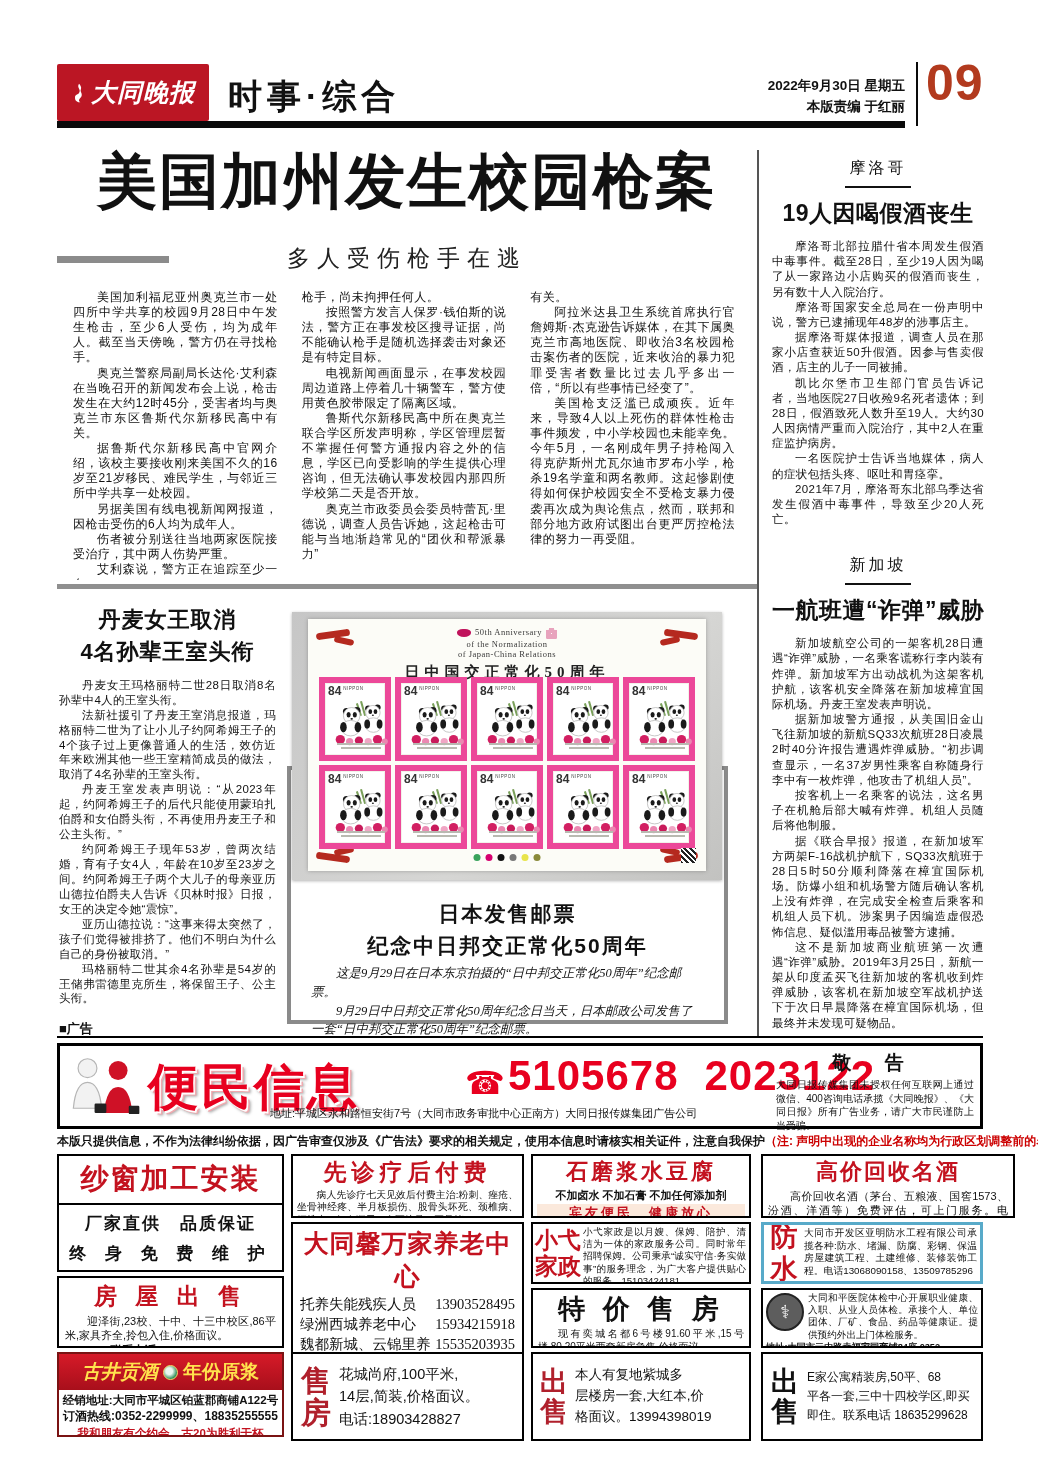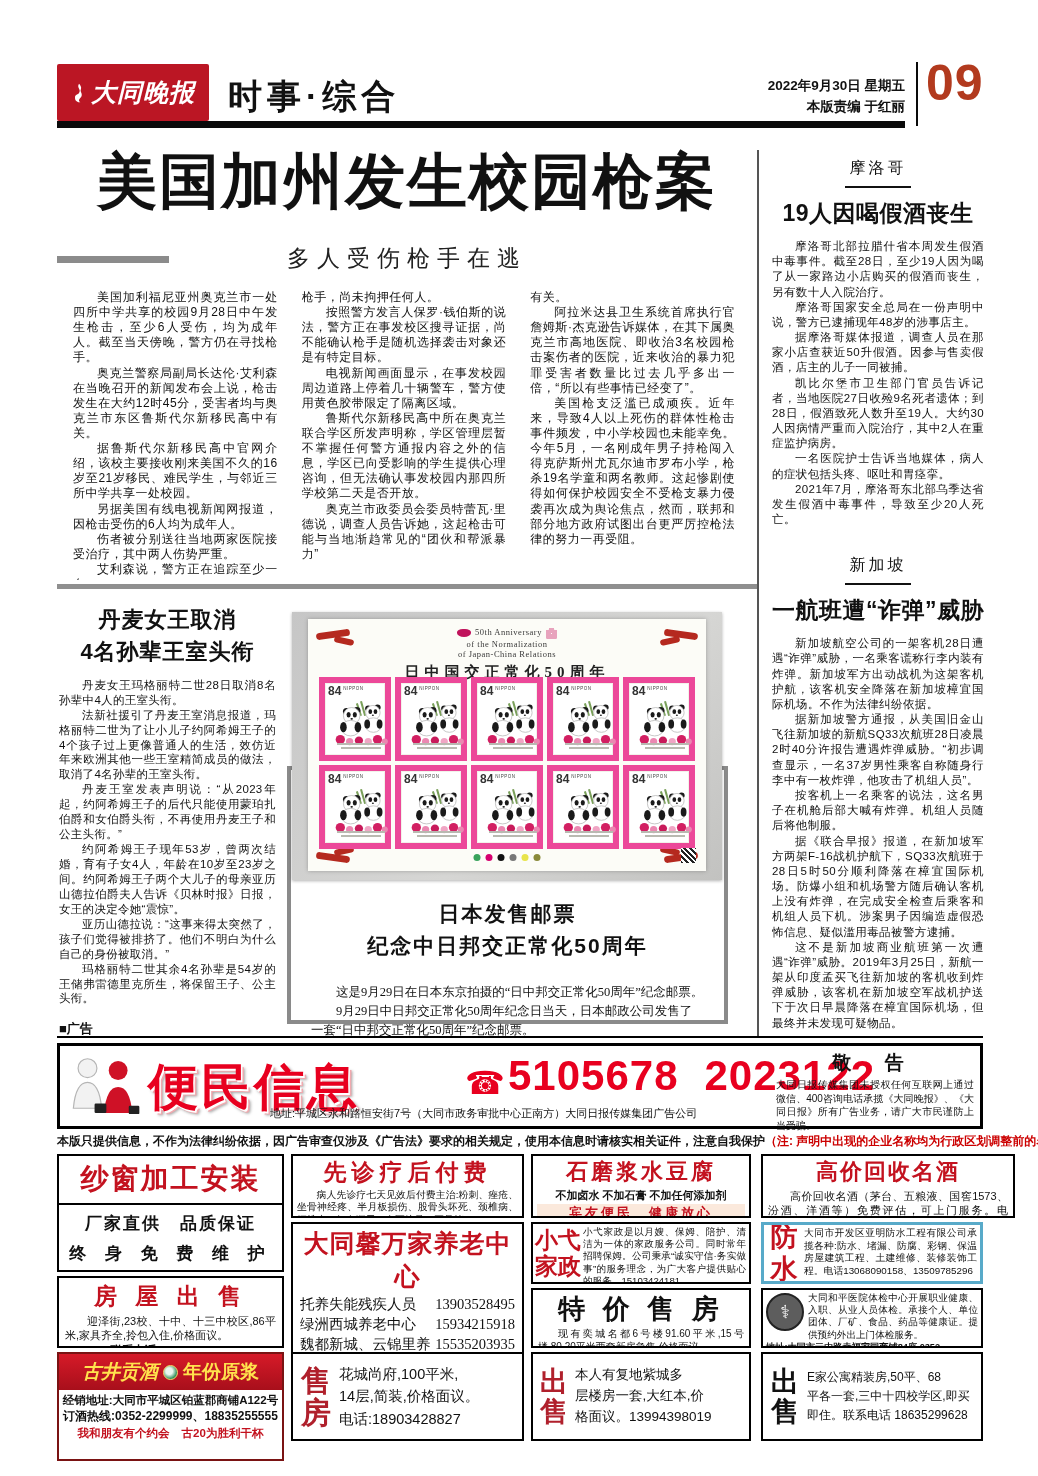--- a/index.html
+++ b/index.html
@@ -74,21 +74,21 @@
   .panda-svg{position:absolute;left:5px;top:14px;width:62px;height:52px;}
   .microline{position:absolute;left:12px;width:48px;height:2px;background:#b9b9b1;}
   .ml1{bottom:10px;} .ml2{bottom:6px;width:40px;left:16px;}
   .sheet-foot{position:absolute;left:0;bottom:6px;width:100%;height:16px;}
   .dots{position:absolute;left:50%;transform:translateX(-50%);bottom:4px;display:flex;gap:5px;}
   .dots i{width:7px;height:7px;border-radius:50%;display:block;}
   .qr{position:absolute;right:10px;bottom:2px;width:15px;height:15px;
       background:repeating-linear-gradient(45deg,#222 0 2px,#fff 2px 4px);}
   .caption-inner{position:absolute;left:20px;top:128px;width:393px;}
   .caption-title{text-align:center;font-size:21px;font-weight:900;line-height:1.5;letter-spacing:2px;}
-  .caption-body{margin-top:22px;font-size:12.5px;line-height:1.5;font-family:"Liberation Serif",serif;}
+  .caption-body{margin-top:3px;font-size:12.5px;line-height:1.5;font-family:"Liberation Serif",serif;font-style:italic;}
   .caption-body p{margin:0;text-indent:2em;}
   
   .ad-label{position:absolute;left:59px;top:1020px;font-size:13px;font-weight:bold;}
   .hairline{position:absolute;left:57px;top:1036px;width:926px;height:2px;background:#000;}
   .banner{position:absolute;left:57px;top:1043px;width:926px;height:86px;border:3px solid #000;box-sizing:border-box;}
   .people-svg{position:absolute;left:6px;top:8px;width:76px;height:66px;}
   .banner-title{position:absolute;left:88px;top:8px;font-size:50px;font-weight:900;color:#e8001f;
       letter-spacing:3px;text-shadow:1.5px 1.5px 0 #fff,3px 3px 0 #f0a9ae,4px 4px 3px rgba(0,0,0,.35);}
   .phone-glyph{position:absolute;left:405px;top:18px;font-size:32px;color:#e8001f;font-weight:bold;}
   .banner-phones{position:absolute;left:448px;top:6px;font-size:42px;font-weight:900;color:#e8001f;letter-spacing:1px;}
@@ -105,21 +105,21 @@
   .ad-title{ text-align:center;font-weight:900;}
   
   .shachuang{left:57px;top:1154px;width:227px;height:118px;}
   .shachuang .t{font-size:28px;letter-spacing:2px;border-bottom:2px solid #000;padding:4px 0 5px;}
   .shachuang .l{ text-align:center;font-size:17px;font-weight:bold;margin-top:7px;letter-spacing:2px;}
   .shachuang .l2{letter-spacing:7px;}
   .fangwu{left:57px;top:1276px;width:227px;height:72px;}
   .fangwu .t{font-size:23px;letter-spacing:6px;padding-top:3px;}
   .fangwu .b{font-size:11px;line-height:1.3;padding:2px 6px 0;text-indent:2em;text-align:justify;}
   .fangwu .p{text-align:center;font-size:11.5px;font-weight:bold;}
-  .gujing{left:57px;top:1352px;width:227px;height:109px;border:2px solid #7a1313;}
+  .gujing{left:57px;top:1352px;width:227px;height:85px;border:2px solid #7a1313;}
   .gujing .band{height:36px;background:linear-gradient(#d61a28,#a80f1b);display:flex;align-items:center;justify-content:center;gap:5px;}
   .gujing .gj{color:#ffe34d;font-weight:900;font-size:19px;font-style:italic;font-family:"Liberation Serif",serif;}
   .gujing .globe{width:13px;height:13px;border-radius:50%;background:radial-gradient(circle at 40% 40%,#eaf6ee 30%,#2e8f5a 70%);border:1px solid #f2d96b;}
   .gujing .nf{color:#ffe34d;font-weight:900;font-size:19px;}
   .gujing .a{font-size:11.5px;font-weight:bold;text-align:center;margin-top:3px;}
   .gujing .h{font-size:12px;font-weight:bold;text-align:center;}
   .gujing .s{font-size:11.5px;font-weight:900;color:#c3121f;text-align:center;margin-top:1px;}
   .gujing .s span{margin:0 6px;}
   
   .zhenliao{left:291px;top:1154px;width:233px;height:64px;}
@@ -253,21 +253,21 @@
       <p>据摩洛哥媒体报道，调查人员在那家小店查获近50升假酒。因参与售卖假酒，店主的儿子一同被捕。</p>
       <p>凯比尔堡市卫生部门官员告诉记者，当地医院27日收殓9名死者遗体；到28日，假酒致死人数升至19人。大约30人因病情严重而入院治疗，其中2人在重症监护病房。</p>
       <p>一名医院护士告诉当地媒体，病人的症状包括头疼、呕吐和胃痉挛。</p>
       <p>2021年7月，摩洛哥东北部乌季达省发生假酒中毒事件，导致至少20人死亡。</p>
     </div>
     <div class="sect-gap"></div>
     <div class="kicker">新加坡</div>
     <div class="kicker-line"></div>
     <div class="r-headline">一航班遭“诈弹”威胁</div>
     <div class="r-body">
-      <p>新加坡航空公司的一架客机28日遭遇“诈弹”威胁，一名乘客谎称行李内装有炸弹。新加坡军方出动战机为这架客机护航，该客机安全降落在新加坡樟宜国际机场。不作为法律纠纷依据。</p>
+      <p>新加坡航空公司的一架客机28日遭遇“诈弹”威胁，一名乘客谎称行李内装有炸弹。新加坡军方出动战机为这架客机护航，该客机安全降落在新加坡樟宜国际机场。丹麦王室发表声明说。</p>
       <p>据新加坡警方通报，从美国旧金山飞往新加坡的新航SQ33次航班28日凌晨2时40分许报告遭遇炸弹威胁。“初步调查显示，一名37岁男性乘客自称随身行李中有一枚炸弹，他攻击了机组人员”。</p>
       <p>按客机上一名乘客的说法，这名男子在机舱后部大喊有炸弹。机组人员随后将他制服。</p>
       <p>据《联合早报》报道，在新加坡军方两架F-16战机护航下，SQ33次航班于28日5时50分顺利降落在樟宜国际机场。防爆小组和机场警方随后确认客机上没有炸弹，在完成安全检查后乘客和机组人员下机。涉案男子因编造虚假恐怖信息、疑似滥用毒品被警方逮捕。</p>
       <p>这不是新加坡商业航班第一次遭遇“诈弹”威胁。2019年3月25日，新航一架从印度孟买飞往新加坡的客机收到炸弹威胁，该客机在新加坡空军战机护送下于次日早晨降落在樟宜国际机场，但最终并未发现可疑物品。</p>
     </div>
 
   </div>
 
   <div class="dk">
     <div class="dk-headline">

